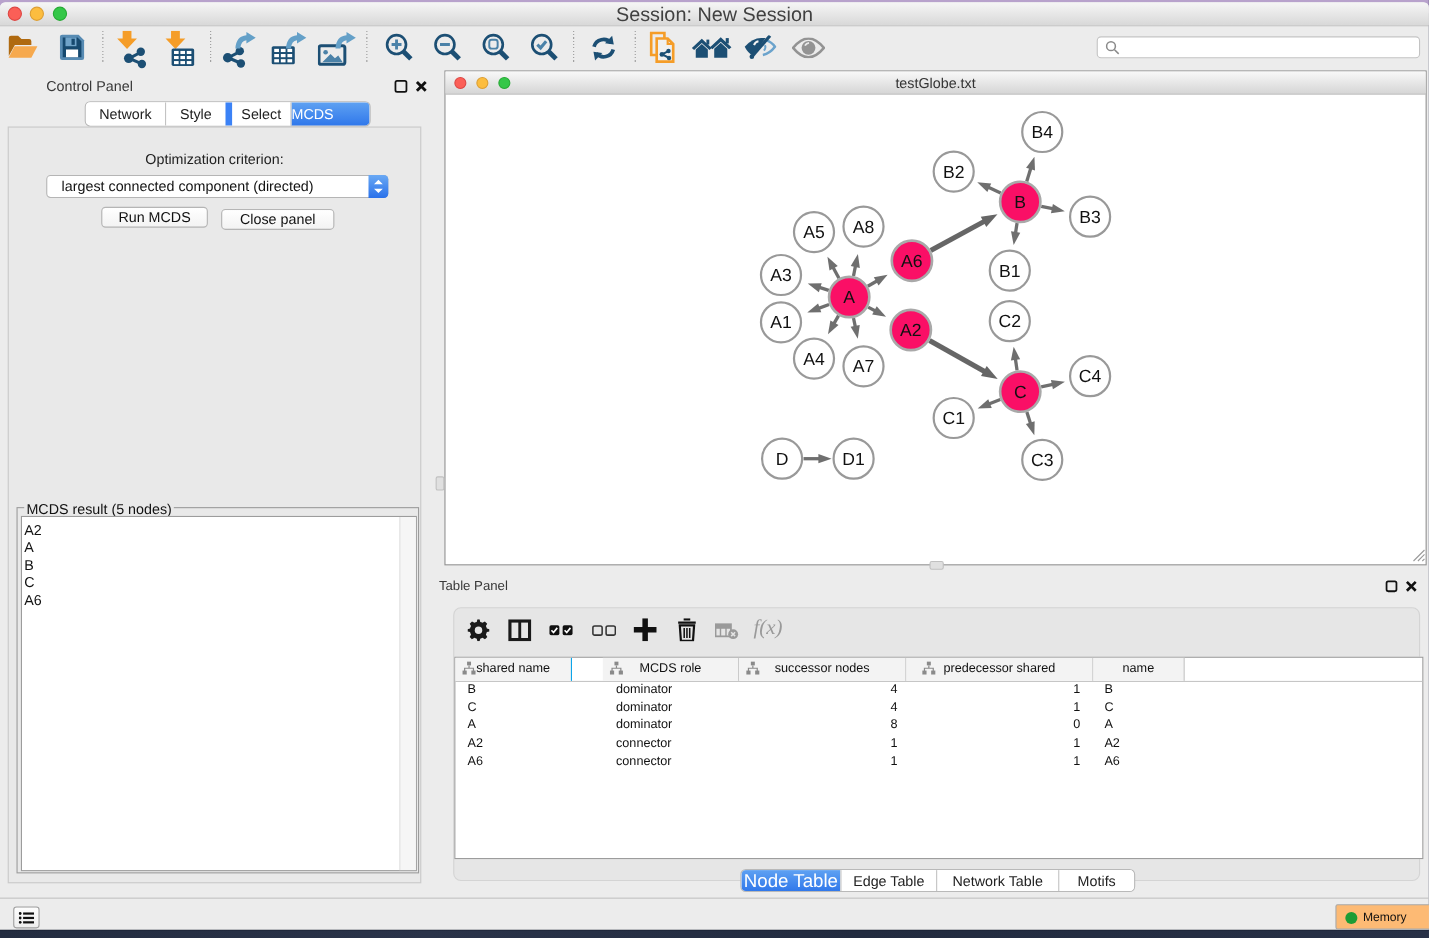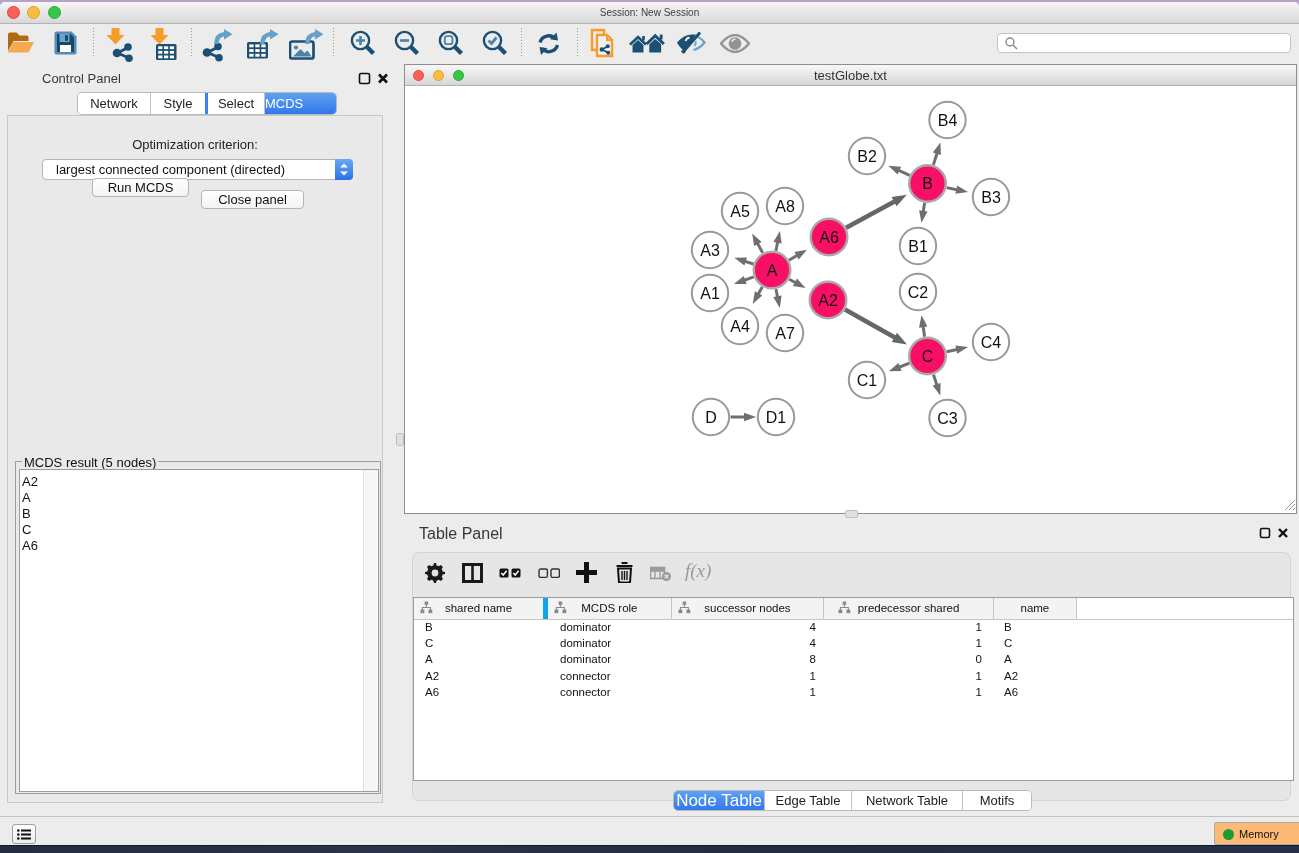--- a/index.html
+++ b/index.html
@@ -3,21 +3,21 @@
 *{margin:0;padding:0;box-sizing:border-box}
 html,body{width:1299px;height:853px;overflow:hidden;font-family:"Liberation Sans",sans-serif}
 body{background:#26304a;position:relative}
 .abs{position:absolute}
 </style></head><body>
 <div class="abs" style="left:0;top:0;width:1299px;height:12px;background:#b8a2cc"></div>
 <div class="abs" style="left:0;top:845px;width:1299px;height:8px;background:linear-gradient(90deg,#232c40,#2a3349 30%,#222b3f 60%,#273046)"></div>
 <div class="abs" style="left:0;top:2px;width:1299px;height:844px;background:#ececec;border-radius:5px 5px 0 0;border-bottom:1px solid #11182a"></div>
 
 <div class="abs" style="left:0;top:2px;width:1299px;height:22px;background:linear-gradient(#f6f6f6,#d8d8d8);border-radius:5px 5px 0 0;border-bottom:1px solid #b3b3b3">
-<div class="abs" style="left:0;top:0;width:100%;text-align:center;line-height:22px;font-size:10px;color:#404040">Session: New Session</div>
+<div class="abs" style="left:0;top:0;width:100%;text-align:center;line-height:22px;font-size:18px;color:#404040">Session: New Session</div>
 </div>
 <div style="position:absolute;left:6.5px;top:6.0px;width:13.0px;height:13.0px;border-radius:50%;background:#fb5f57;border:1px solid #dd4744;box-sizing:border-box"></div>
 <div style="position:absolute;left:27.0px;top:6.0px;width:13.0px;height:13.0px;border-radius:50%;background:#fcbd3f;border:1px solid #dd9f34;box-sizing:border-box"></div>
 <div style="position:absolute;left:47.5px;top:6.0px;width:13.0px;height:13.0px;border-radius:50%;background:#34c748;border:1px solid #27aa35;box-sizing:border-box"></div>
 <svg style="position:absolute;left:7px;top:31px" width="28" height="23" viewBox="0 0 28 23">
     <path d="M1 20 L1 3.5 Q1 1.5 3 1.5 L9.5 1.5 L12.5 4.5 L19.5 4.5 Q21.5 4.5 21.5 6.5 L21.5 10 L6.5 10 Z" fill="#b06a10"></path>
     <path d="M0.8 21.5 L6.3 11 L27 11 L21.5 21.5 Z" fill="#f6a94e"></path>
   </svg>
 <svg style="position:absolute;left:54px;top:31px" width="23" height="24" viewBox="0 0 23 24">
     <path d="M0.5 2.5 Q0.5 0.5 2.5 0.5 L17.5 0.5 L22.5 5.5 L22.5 21.5 Q22.5 23.5 20.5 23.5 L2.5 23.5 Q0.5 23.5 0.5 21.5 Z" fill="#578bb3"></path>
@@ -150,34 +150,34 @@
 <div class="abs" style="left:42px;top:71px;font-size:13px;color:#383838">Control Panel</div>
 <svg class="abs" style="left:358px;top:72px" width="32" height="13">
  <rect x="1.5" y="1.5" width="10" height="10" rx="1.5" fill="none" stroke="#111" stroke-width="1.6"></rect>
  <path d="M21 2.5 L29 10.5 M29 2.5 L21 10.5" stroke="#111" stroke-width="2.6"></path>
 </svg>
 <div class="abs" style="left:7px;top:115px;width:376px;height:688px;background:#e9e9e9;border:1px solid #c9c9c9"></div>
 
 <div class="abs" style="left:77px;top:92px;height:23px;border-radius:5px;overflow:hidden;border:1px solid #b9b9b9;display:flex;background:#fff">
     <div style="width:72px;height:23px;background:#fff;color:#222;font-size:13px;text-align:center;line-height:22px">Network</div>
     <div style="width:55px;height:23px;border-left:1px solid #c3c3c3;background:#fff;color:#222;font-size:13px;text-align:center;line-height:22px">Style</div>
-    <div style="width:59px;height:23px;border-left:3px solid #3b82f6;background:#fff;color:#222;font-size:13px;text-align:center;line-height:22px">Select</div>
+    <div style="width:59px;height:23px;border-left:6px solid #3b82f6;background:#fff;color:#222;font-size:13px;text-align:center;line-height:22px">Select</div>
     <div style="width:72px;height:23px;border-left:1px solid #c3c3c3;background:linear-gradient(#5ea1f2,#2c74ea);color:#fff;font-size:13px;text-align:left;line-height:22px">MCDS</div>
   </div>
 
 <div class="abs" style="left:0;top:137px;width:390px;text-align:center;font-size:13px;color:#222">Optimization criterion:</div>
 <div class="abs" style="left:42px;top:159px;width:311px;height:21px;background:#fff;border:1px solid #b5b5b5;border-radius:4px">
  <div class="abs" style="left:13px;top:0;line-height:19px;font-size:13px;color:#111">largest connected component (directed)</div>
  <div class="abs" style="right:-1px;top:-1px;width:18px;height:21px;border-radius:0 4px 4px 0;background:linear-gradient(#6aa9f4,#2a71ea)">
   <svg width="10" height="13" style="position:absolute;left:4px;top:4px">
         <path d="M1 4.5 L5 0.5 L9 4.5 Z M1 8.5 L5 12.5 L9 8.5 Z" fill="#fff"></path>
       </svg>
  </div>
 </div>
-<div class="abs" style="left:92px;top:178px;width:97px;height:19px;background:linear-gradient(#fff,#f3f3f3);border:1px solid #b5b5b5;border-radius:4px;font-size:13px;text-align:center;line-height:18px;color:#111">Run MCDS</div>
+<div class="abs" style="left:92px;top:188px;width:97px;height:19px;background:linear-gradient(#fff,#f3f3f3);border:1px solid #b5b5b5;border-radius:4px;font-size:13px;text-align:center;line-height:18px;color:#111">Run MCDS</div>
 <div class="abs" style="left:201px;top:190px;width:103px;height:19px;background:linear-gradient(#fff,#f3f3f3);border:1px solid #b5b5b5;border-radius:4px;font-size:13px;text-align:center;line-height:18px;color:#111">Close panel</div>
 
 <div class="abs" style="left:15px;top:461px;width:366px;height:333px;border:1px solid #9c9c9c"></div>
 <div class="abs" style="left:22px;top:455px;background:#e9e9e9;padding:0 2px;font-size:13px;color:#111">MCDS result (5 nodes)</div>
 <div class="abs" style="left:19px;top:469px;width:360px;height:323px;background:#fff;border:1px solid #9c9c9c">
  <div class="abs" style="left:2px;top:4px;font-size:13px;color:#111">
       <div style="height:16px;line-height:16px">A2</div>
       <div style="height:16px;line-height:16px">A</div>
       <div style="height:16px;line-height:16px">B</div>
       <div style="height:16px;line-height:16px">C</div>
@@ -292,21 +292,21 @@
 <circle cx="542.5" cy="332.0" r="18.2" fill="#ffffff" stroke="#999999" stroke-width="2"></circle>
 <text x="542.5" y="337.5" text-anchor="middle" font-family="Liberation Sans, sans-serif" font-size="16" fill="#111">C3</text>
 <circle cx="586.0" cy="256.0" r="18.2" fill="#ffffff" stroke="#999999" stroke-width="2"></circle>
 <text x="586.0" y="261.5" text-anchor="middle" font-family="Liberation Sans, sans-serif" font-size="16" fill="#111">C4</text>
 <circle cx="306.0" cy="331.0" r="18.2" fill="#ffffff" stroke="#999999" stroke-width="2"></circle>
 <text x="306.0" y="336.5" text-anchor="middle" font-family="Liberation Sans, sans-serif" font-size="16" fill="#111">D</text>
 <circle cx="371.0" cy="331.0" r="18.2" fill="#ffffff" stroke="#999999" stroke-width="2"></circle>
 <text x="371.0" y="336.5" text-anchor="middle" font-family="Liberation Sans, sans-serif" font-size="16" fill="#111">D1</text>
 </svg>
 
-<div class="abs" style="left:419px;top:525px;font-size:16px;color:#383838">Table Panel</div>
+<div class="abs" style="left:399px;top:525px;font-size:12px;color:#383838">Table Panel</div>
 <svg class="abs" style="left:1259px;top:527px" width="32" height="12">
  <rect x="1.5" y="1.5" width="9" height="9" rx="1.5" fill="none" stroke="#111" stroke-width="1.6"></rect>
  <path d="M20 2 L28 10 M28 2 L20 10" stroke="#111" stroke-width="2.4"></path>
 </svg>
 <div class="abs" style="left:412px;top:552px;width:879px;height:249px;background:#e6e6e6;border:1px solid #d4d4d4;border-radius:7px"></div>
 
 <svg style="position:absolute;left:425px;top:563px" width="20" height="20" viewBox="0 0 20 20">
     <path d="M9 0 L11 0 L11.6 2.4 A7 7 0 0 1 13.6 3.2 L15.8 1.9 L17.9 4 L16.7 6.2 A7 7 0 0 1 17.6 8.4 L20 9 L20 11 L17.6 11.6 A7 7 0 0 1 16.7 13.8 L18 16 L15.9 18.1 L13.6 16.8 A7 7 0 0 1 11.6 17.7 L11 20 L9 20 L8.4 17.7 A7 7 0 0 1 6.3 16.8 L4 18.1 L2 16 L3.2 13.8 A7 7 0 0 1 2.3 11.6 L0 11 L0 9 L2.3 8.4 A7 7 0 0 1 3.2 6.2 L2 4 L4.1 1.9 L6.3 3.2 A7 7 0 0 1 8.4 2.4 Z" fill="#1a1a1a"></path>
     <circle cx="10" cy="10" r="3.4" fill="#e4e4e4"></circle>
   </svg>
@@ -336,21 +336,21 @@
     <rect x="0.5" y="2.5" width="14" height="11" fill="none" stroke="#9a9a9a" stroke-width="1.6"></rect>
     <path d="M0.5 6 L14.5 6 M5 6 L5 13.5 M10 6 L10 13.5" stroke="#9a9a9a" stroke-width="1.3"></path>
     <rect x="0.5" y="2.5" width="14" height="3.5" fill="#9a9a9a"></rect>
     <circle cx="16.5" cy="11.5" r="4.5" fill="#9a9a9a"></circle>
     <path d="M14.7 9.7 L18.3 13.3 M18.3 9.7 L14.7 13.3" stroke="#e4e4e4" stroke-width="1.4"></path>
   </svg>
 <div style="position:absolute;left:685px;top:560px;width:40px;font:italic 19px Liberation Serif,serif;color:#9a9a9a">f(x)</div>
 
 <div class="abs" style="left:413px;top:597px;width:881px;height:184px;background:#fff;border:1px solid #9c9c9c">
  <div class="abs" style="left:0;top:0;width:100%;height:22px;border-bottom:1px solid #c6c6c6">
-      <div style="position:absolute;left:0.0px;top:0;width:134.0px;height:21px;border-right:5px solid #0ea5e9;background:#f3f3f3">
+      <div style="position:absolute;left:0.0px;top:0;width:106px;height:21px;border-right:1px solid #0ea5e9;background:#f3f3f3">
         <svg width="13" height="13" style="position:absolute;left:6px;top:3px" viewBox="0 0 13 13">
           <rect x="4.6" y="0.5" width="3.6" height="3.4" fill="#8a8a8a"></rect>
           <path d="M6.4 4 L6.4 6.5 M2.4 9 L2.4 6.5 L10.4 6.5 L10.4 9" stroke="#8a8a8a" stroke-width="1.1" fill="none"></path>
           <rect x="0.5" y="8.6" width="3.8" height="3.6" fill="#8a8a8a"></rect>
           <rect x="8.5" y="8.6" width="3.8" height="3.6" fill="#8a8a8a"></rect>
         </svg>
         <div style="position:absolute;left:0;width:100%;text-align:center;line-height:21px;font-size:11.5px;color:#111">shared name</div>
       </div>
       <div style="position:absolute;left:134.0px;top:0;width:123.79999999999995px;height:21px;border-right:1px solid #c6c6c6;background:#f3f3f3">
         <svg width="13" height="13" style="position:absolute;left:6px;top:3px" viewBox="0 0 13 13">

